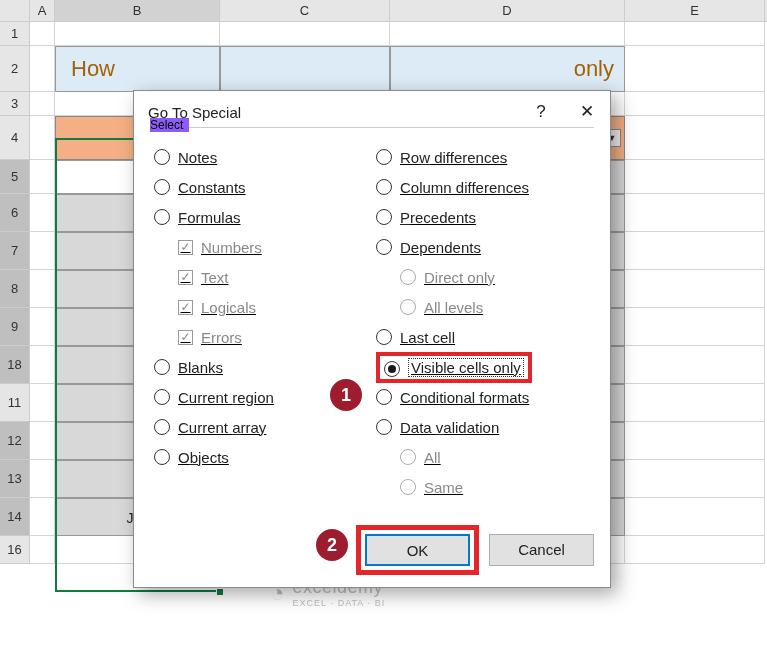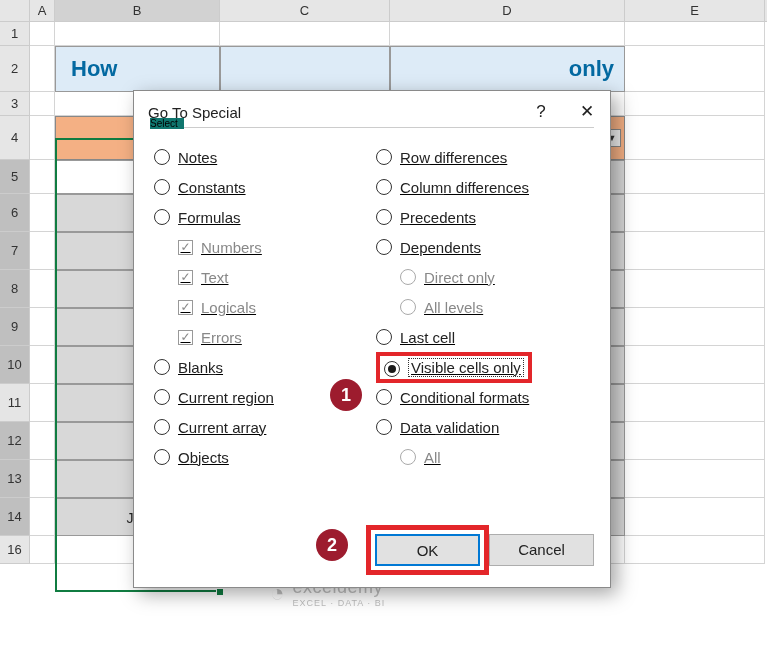--- a/index.html
+++ b/index.html
@@ -64,22 +64,22 @@
   .row1 .rh { line-height: 24px; }
   .row2 { height: 46px; }
   .row3 { height: 24px; }
   .row3 .rh { line-height: 24px; }
   .row15 { height: 28px; }
   .row15 .rh { line-height: 28px; }
   
   .title-cell {
     background: #ddebf7;
     font-size: 22px;
-    font-weight: bold;
-    color: #0369a1;
+    font-weight: normal;
+    color: #a16207;
     text-align: left;
     padding-left: 15px !important;
     line-height: 44px !important;
     border: 1px solid #999 !important;
   }
   .header-cell {
     background: #f4b084;
     font-weight: bold;
     color: #000;
     text-align: center;
@@ -158,23 +158,23 @@
     border-top: 1px solid #ccc;
     position: relative;
     margin-top: -10px;
     padding-top: 8px;
     height: 378px;
   }
   .fieldset-label-inner {
     position: absolute;
     top: -10px;
     left: 0;
-    background: #0f766e;
+    background: #8b5cf6;
     padding-right: 6px;
-    font-size: 10px;
+    font-size: 12px;
   }
   .cols {
     display: flex;
     text-decoration: underline;
   }
   .col {
     flex: 1;
     padding-top: 6px;
   }
   .opt {
@@ -223,20 +223,21 @@
     padding: 2px 4px;
   }
   .dotted-focus {
     border: 1px dotted #333;
     padding: 0 2px;
   }
 
   .dlg-buttons {
     display: flex;
     justify-content: flex-end;
+    gap: 10px;
     padding: 8px 16px 12px 0;
   }
   .btn {
     width: 105px;
     height: 32px;
     background: #e1e1e1;
     border: 1px solid #adadad;
     font-size: 15px;
     color: #222;
     text-align: center;
@@ -371,21 +372,21 @@
   </div>
   <div class="row">
     <div class="rh" style="background:#bfbfbf">9</div>
     <div class="cell col-A"></div>
       <div class="cell col-B sel-cell"></div>
       <div class="cell col-C sel-cell"></div>
       <div class="cell col-D sel-cell"></div>
       <div class="cell col-E"></div>
   </div>
   <div class="row">
-    <div class="rh" style="background:#bfbfbf">10</div>
+    <div class="rh" style="background:#bfbfbf">18</div>
     <div class="cell col-A"></div>
       <div class="cell col-B sel-cell"></div>
       <div class="cell col-C sel-cell"></div>
       <div class="cell col-D sel-cell"></div>
       <div class="cell col-E"></div>
   </div>
   <div class="row">
     <div class="rh" style="background:#e5e5e5">11</div>
     <div class="cell col-A"></div>
       <div class="cell col-B sel-cell"></div>
@@ -536,20 +537,24 @@
                 <span>Conditional fo<span class="underline">r</span>mats</span>
               </div>
             <div class="opt">
                 <span class="radio"></span>
                 <span>Data <span class="underline">v</span>alidation</span>
               </div>
             <div class="opt indent disabled">
                 <span class="radio disabled"></span>
                 <span>All</span>
               </div>
+            <div class="opt indent disabled">
+                <span class="radio disabled"></span>
+                <span>Same</span>
+              </div>
           </div>
         </div>
       </div>
     </div>
   </div>
   <div class="dlg-buttons">
     <span class="ok-wrap">
       <div class="btn primary">OK</div>
     </span>
     <div class="btn" style="align-self:center">Cancel</div>

